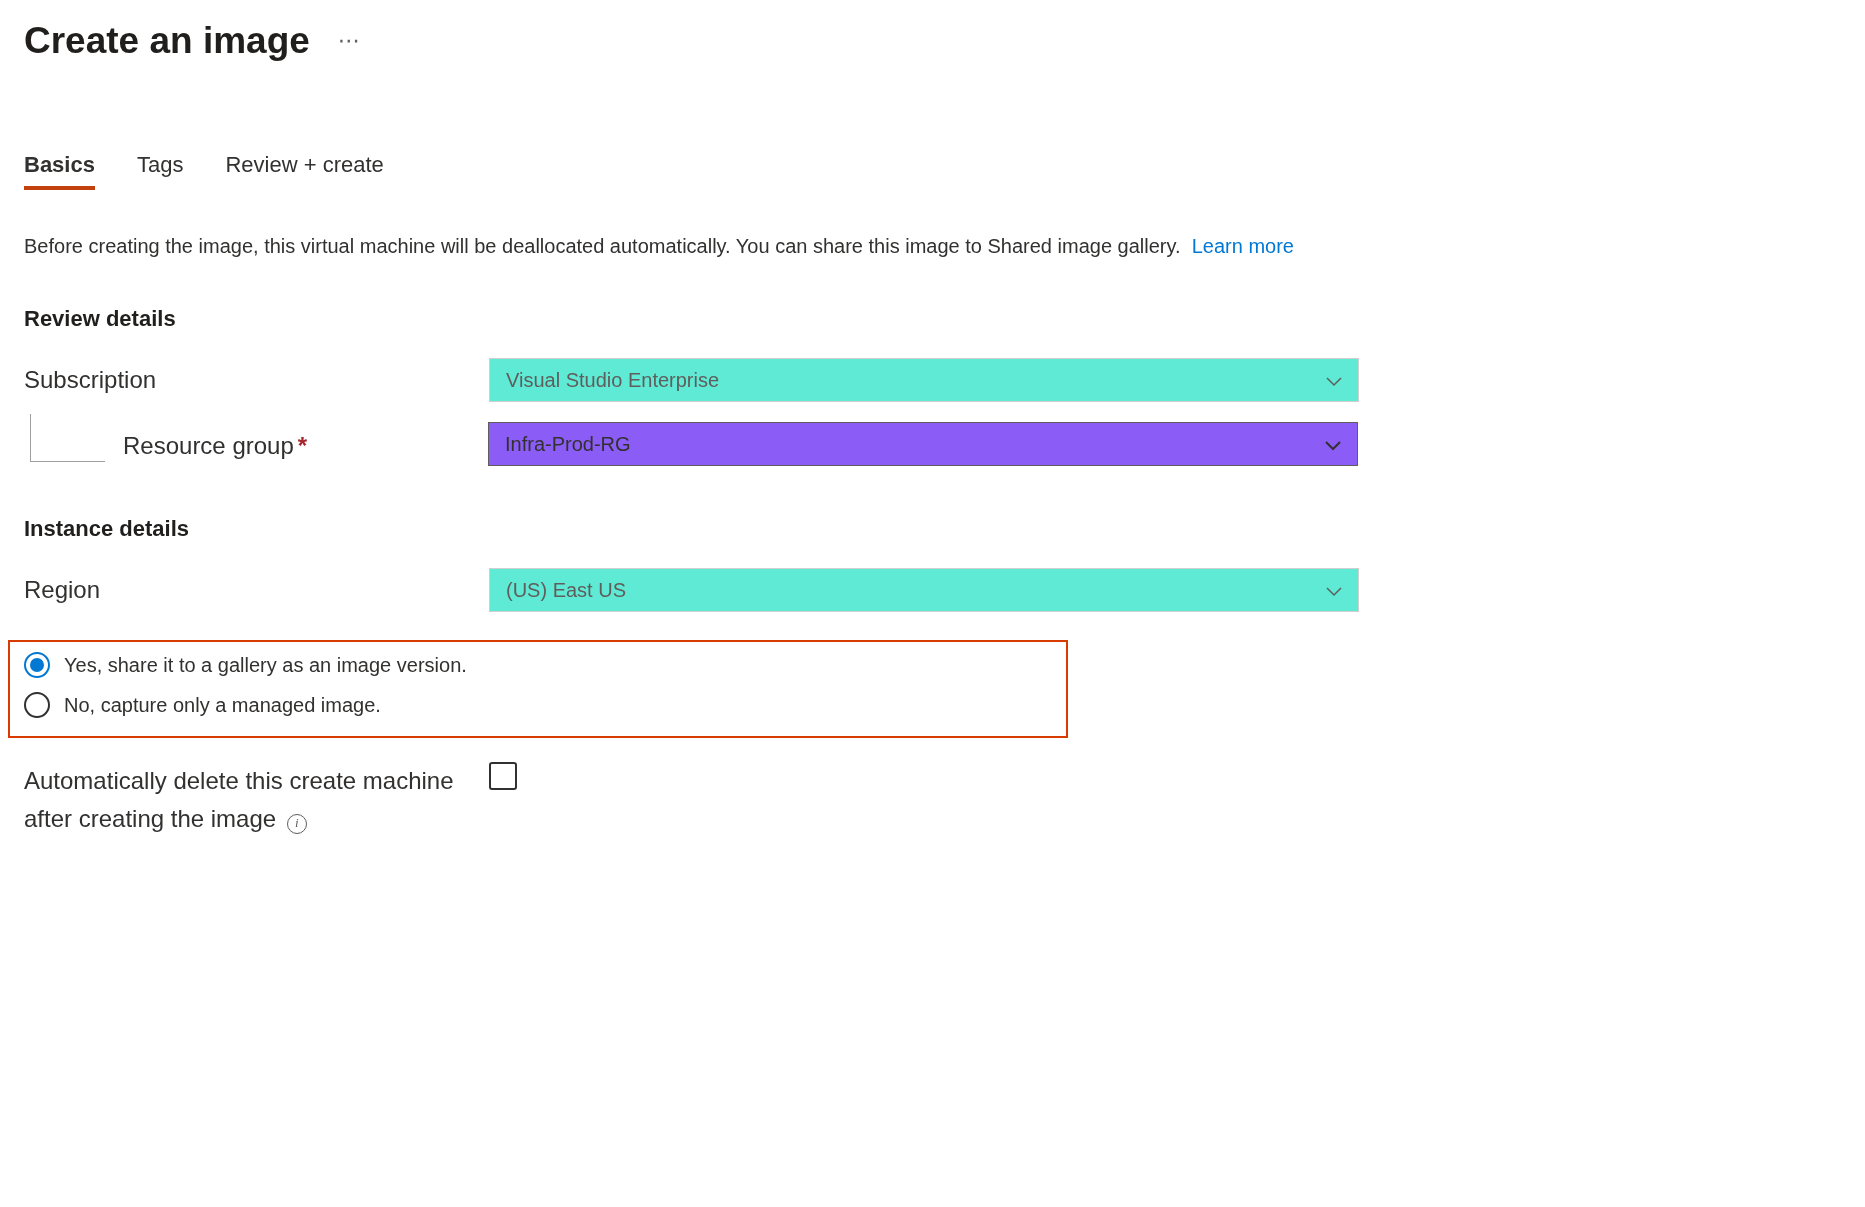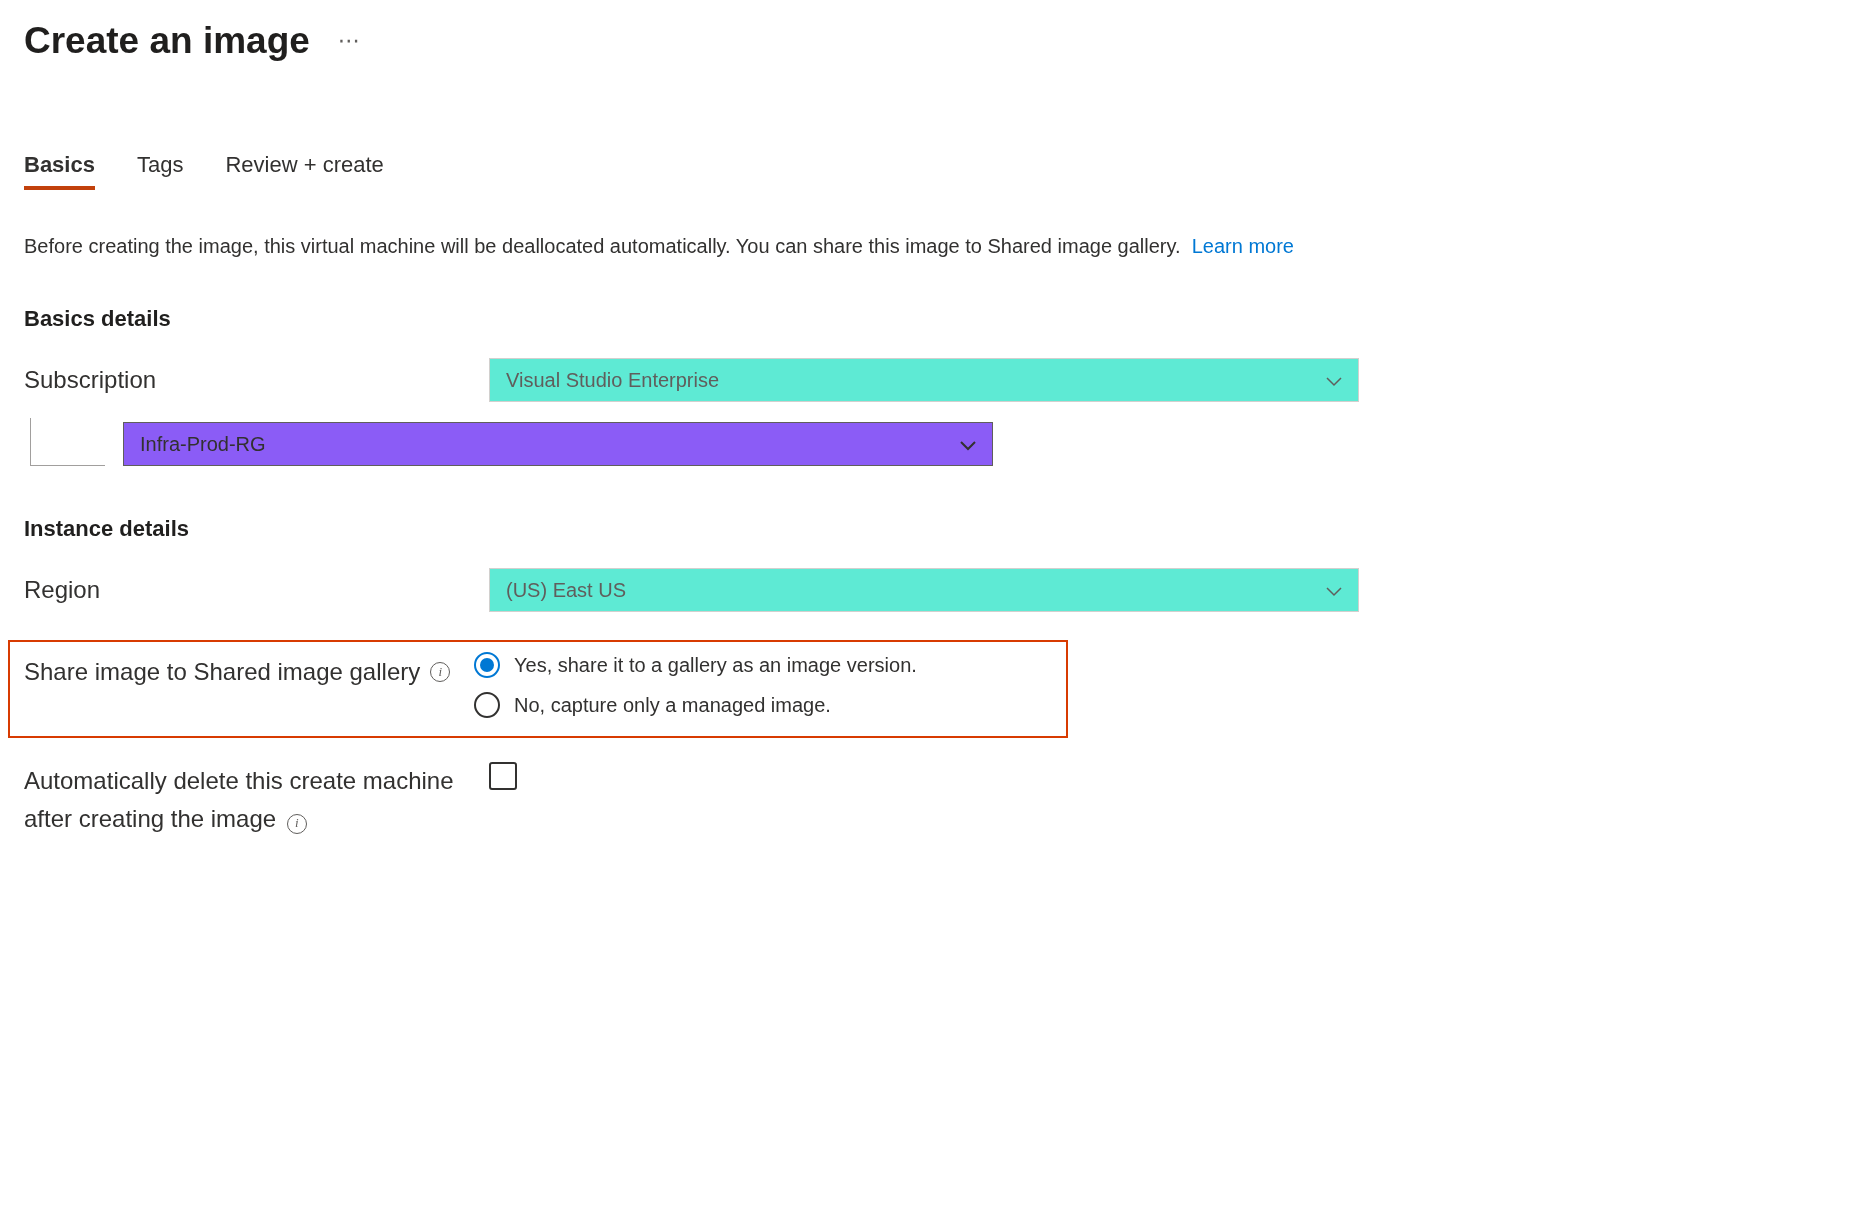--- a/index.html
+++ b/index.html
@@ -247,41 +247,46 @@
   <div class="tab">Tags</div>
   <div class="tab">Review + create</div>
 </div>
 
 <p class="description">
   <span>Before creating the image, this virtual machine will be deallocated automatically. You can share this image to Shared image gallery.</span>
   &nbsp;<a class="link">Learn more</a>
 </p>
 
 <div class="section">
-  <h2 class="section-title">Basics details</h2>
+  <h2 class="section-title">Review details</h2>
 
   <div class="field-row">
     <div class="field-label-col">
       <span class="field-label">Subscription</span>
     </div>
     <div class="field-control-col">
       <div class="dropdown">
         <span>Visual Studio Enterprise</span>
         <span class="chevron-icon">
           <svg viewBox="0 0 16 10">
               <path d="M1 1 L8 8 L15 1" stroke="#605e5c" stroke-width="1.5" fill="none"></path>
             </svg>
         </span>
       </div>
     </div>
   </div>
 
   <div class="indent-row">
     <div class="indent-connector">
       <div class="connector-line"></div>
+      <div class="indent-label-wrap">
+        <span class="field-label">
+          <span>Resource group</span><span class="required">*</span>
+        </span>
+      </div>
     </div>
     <div class="field-control-col">
       <div class="dropdown enabled">
         <span>Infra-Prod-RG</span>
         <span class="chevron-icon">
           <svg viewBox="0 0 16 10">
               <path d="M1 1 L8 8 L15 1" stroke="#323130" stroke-width="2" fill="none"></path>
             </svg>
         </span>
       </div>
@@ -303,24 +308,20 @@
           <svg viewBox="0 0 16 10">
               <path d="M1 1 L8 8 L15 1" stroke="#605e5c" stroke-width="1.5" fill="none"></path>
             </svg>
         </span>
       </div>
     </div>
   </div>
 
   <div class="highlight-box">
     <div class="radio-row">
-      <div class="radio-label-col">
-        <span class="field-label">Share image to Shared image gallery</span>
-        <span class="info-icon">i</span>
-      </div>
       <div class="radio-options">
         <div class="radio-option">
           <div class="radio-circle selected">
             <div class="radio-dot"></div>
           </div>
           <span class="radio-text">Yes, share it to a gallery as an image version.</span>
         </div>
         <div class="radio-option">
           <div class="radio-circle"></div>
           <span class="radio-text">No, capture only a managed image.</span>

